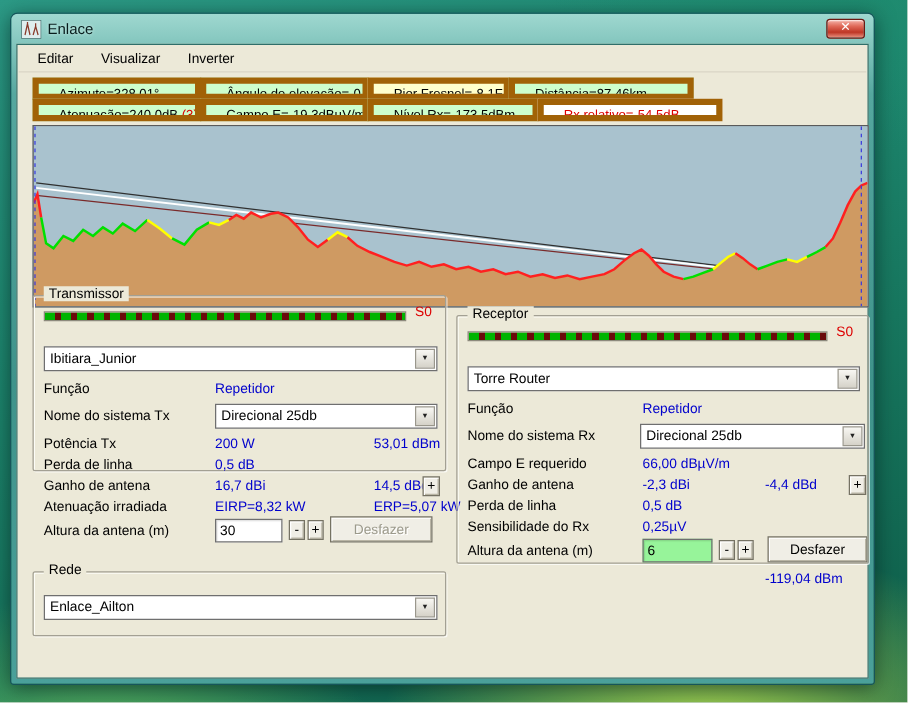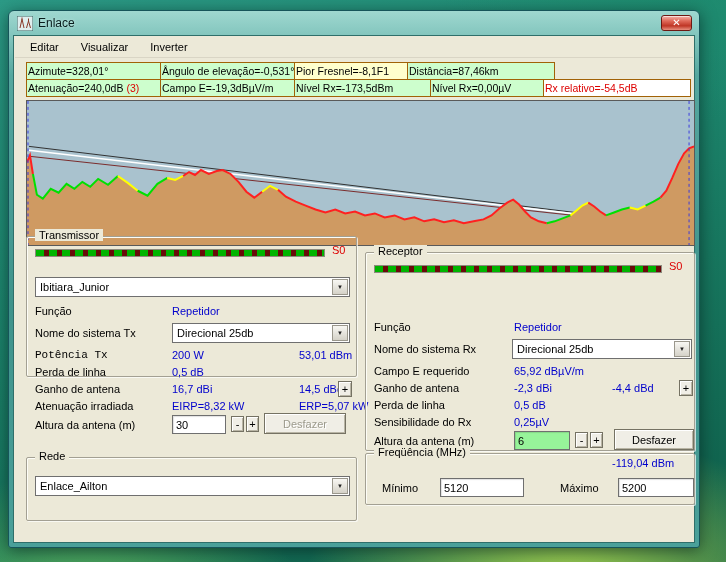--- a/index.html
+++ b/index.html
@@ -25,21 +25,21 @@
     text-align:center; box-shadow:inset 0 1px 0 rgba(255,255,255,.6); cursor:default; }
   .client { position:relative; width:682px; height:508px; background:#ece9d8; border:1px solid #2f6f6a; }
 
   .menubar { position:absolute; left:1px; top:1px; width:678px; height:21px; display:flex; align-items:center;
     padding-left:4px; font-size:11px; border-bottom:1px solid #d9d5c5; }
   .menu-item { padding:3px 11px; color:#000; }
 
   .infobar { position:absolute; left:12px; top:26px; width:669px; font-size:10.5px; }
   .info-row { display:flex; height:18px; }
   .info-row + .info-row { margin-top:-1px; }
-  .cell { border:1px solid #a16207; padding:2px 1px; white-space:nowrap; overflow:hidden; color:#000; }
+  .cell { border:5px solid #a16207; padding:2px 16px; white-space:nowrap; overflow:hidden; color:#000; }
   .cell + .cell { margin-left:-1px; }
   .w1{width:135px}.w2{width:135px}.w3{width:137px}.w4{width:114px}.w5{width:148px}
   .cell-green { background:var(--cell-green,#cdfecd); }
   .cell-lime  { background:var(--cell-lime,#eaffcf); }
   .cell-yellow{ background:var(--cell-yellow,#ffffcd); }
   .cell-white { background:#ffffff; }
   .red { color:var(--alert-red,#dd0000); }
 
   .chart { position:absolute; left:12px; top:64px; width:669px; height:146px;
     border:1px solid #5a5a5a; background:#a9c2ce; }
@@ -104,21 +104,20 @@
         <div class="info-row">
           <div class="cell cell-green w1">Azimute=328,01°</div>
           <div class="cell cell-green w2">Ângulo de elevação=-0,531°</div>
           <div class="cell cell-yellow w4">Pior Fresnel=-8,1F1</div>
           <div class="cell cell-green w5">Distância=87,46km</div>
         </div>
         <div class="info-row">
           <div class="cell cell-green w1"><span>Atenuação=240,0dB</span> <span class="red">(3)</span></div>
           <div class="cell cell-green w2">Campo E=-19,3dBµV/m</div>
           <div class="cell cell-green w3">Nível Rx=-173,5dBm</div>
-          <div class="cell cell-green w4">Nível Rx=0,00µV</div>
           <div class="cell cell-white w5 red">Rx relativo=-54,5dB</div>
         </div>
       </div>
 
       <div class="chart">
         <svg preserveAspectRatio="none" viewBox="0 0 675 146">
             <rect x="0" y="0" width="675" height="146" fill="#a9c2ce"></rect>
             <line x1="2" y1="46" x2="645" y2="124" stroke="#303030" stroke-width="1"></line>
             <line x1="2" y1="50" x2="645" y2="125" stroke="#ffffff" stroke-width="1.6"></line>
             <line x1="2" y1="56" x2="645" y2="126" stroke="#7a2a2a" stroke-width="1"></line>
@@ -151,21 +150,21 @@
           <span class="combo-text">Ibitiara_Junior</span>
           <span class="combo-btn">▼</span>
         </div>
         <span class="lbl" style="left:8px; top:68px;">Função</span>
         <span class="val" style="left:145px; top:68px;">Repetidor</span>
         <span class="lbl" style="left:8px; top:90px;">Nome do sistema Tx</span>
         <div class="combo" style="left:145px; top:86px; width:178px;">
           <span class="combo-text">Direcional 25db</span>
           <span class="combo-btn">▼</span>
         </div>
-        <span class="lbl" style="left:8px; top:112px;font-family:Liberation Mono, monospace;">Potência Tx</span>
+        <span class="lbl" style="left:8px; top:112px;">Potência Tx</span>
         <span class="val" style="left:145px; top:112px;">200 W</span>
         <span class="val" style="left:272px; top:112px;">53,01 dBm</span>
         <span class="lbl" style="left:8px; top:129px;">Perda de linha</span>
         <span class="val" style="left:145px; top:129px;">0,5 dB</span>
         <span class="lbl" style="left:8px; top:146px;">Ganho de antena</span>
         <span class="val" style="left:145px; top:146px;">16,7 dBi</span>
         <span class="val" style="left:272px; top:146px;">14,5 dBd</span>
         <button class="btn" style="left:311px; top:144px; width:14px; height:16px;">+</button>
         <span class="lbl" style="left:8px; top:163px;">Atenuação irradiada</span>
         <span class="val" style="left:145px; top:163px;">EIRP=8,32 kW</span>
@@ -174,56 +173,53 @@
         <input class="tbox" style="left: 145px; top: 178px; width: 54px;" value="30">
         <button class="btn" style="left:204px; top:179px; width:13px; height:16px;">-</button>
         <button class="btn" style="left:219px; top:179px; width:13px; height:16px;">+</button>
         <button class="btn disabled" style="left:237px; top:176px; width:82px; height:21px;" disabled="">Desfazer</button>
       </div>
 
       <div class="group" style="left:351px; top:216px; width:330px; height:199px;">
         <span class="group-title">Receptor</span>
         <div class="meter" style="left:8px; top:12px; width:288px;"></div>
         <span class="meter-label" style="left:303px; top:7px;">S0</span>
+        <div class="combo" style="left:8px; top:40px; width:314px;">
+          <span class="combo-text">Torre Router</span>
+          <span class="combo-btn">▼</span>
+        </div>
         <span class="lbl" style="left:8px; top:68px;">Função</span>
         <span class="val" style="left:148px; top:68px;">Repetidor</span>
         <span class="lbl" style="left:8px; top:90px;">Nome do sistema Rx</span>
         <div class="combo" style="left:146px; top:86px; width:180px;">
           <span class="combo-text">Direcional 25db</span>
           <span class="combo-btn">▼</span>
         </div>
         <span class="lbl" style="left:8px; top:112px;">Campo E requerido</span>
-        <span class="val" style="left:148px; top:112px;">65,92 dBµV/m</span>
+        <span class="val" style="left:148px; top:112px;">66,00 dBµV/m</span>
         <span class="lbl" style="left:8px; top:129px;">Ganho de antena</span>
         <span class="val" style="left:148px; top:129px;">-2,3 dBi</span>
         <span class="val" style="left:246px; top:129px;">-4,4 dBd</span>
         <button class="btn" style="left:313px; top:127px; width:14px; height:16px;">+</button>
         <span class="lbl" style="left:8px; top:146px;">Perda de linha</span>
         <span class="val" style="left:148px; top:146px;">0,5 dB</span>
         <span class="lbl" style="left:8px; top:163px;">Sensibilidade do Rx</span>
         <span class="val" style="left:148px; top:163px;">0,25µV</span>
         <span class="val" style="left:246px; top:168px;margin-top:36px;">-119,04 dBm</span>
         <span class="lbl" style="left:8px; top:182px;">Altura da antena (m)</span>
         <input class="tbox green" style="left: 148px; top: 178px; width: 56px;" value="6">
         <button class="btn" style="left:209px; top:179px; width:13px; height:16px;">-</button>
         <button class="btn" style="left:224px; top:179px; width:13px; height:16px;">+</button>
         <button class="btn" style="left:248px; top:176px; width:80px; height:21px;">Desfazer</button>
       </div>
 
-      <div class="group" style="left:12px; top:421px; width:331px; height:64px;">
+      <div class="group" style="left:12px; top:421px; width:331px; height:52px;">
         <span class="group-title">Rede</span>
         <div class="combo" style="left:8px; top:18px; width:315px;">
           <span class="combo-text">Enlace_Ailton</span>
           <span class="combo-btn">▼</span>
         </div>
       </div>
 
-      <div class="group" style="left:351px; top:417px; width:330px; height:52px;">
-        <span class="group-title">Freqüência (MHz)</span>
-        <span class="lbl" style="left:16px; top:28px;">Mínimo</span>
-        <input class="tbox" style="left: 74px; top: 24px; width: 84px;" value="5120">
-        <span class="lbl" style="left:194px; top:28px;">Máximo</span>
-        <input class="tbox" style="left: 252px; top: 24px; width: 76px;" value="5200">
-      </div>
 
     </div>
   </div>
 </div>
 
 </body></html>

